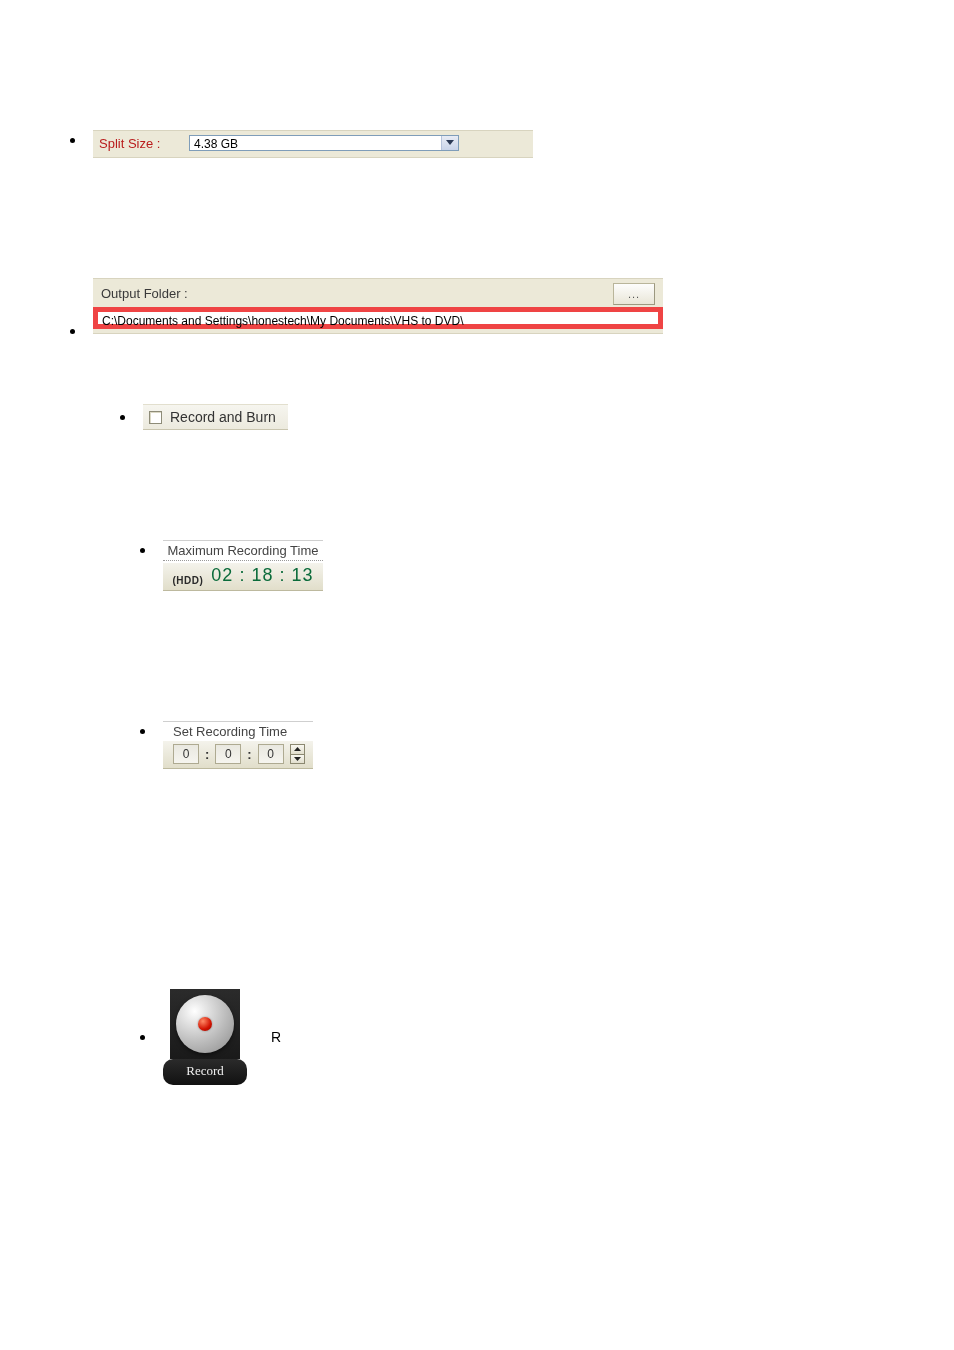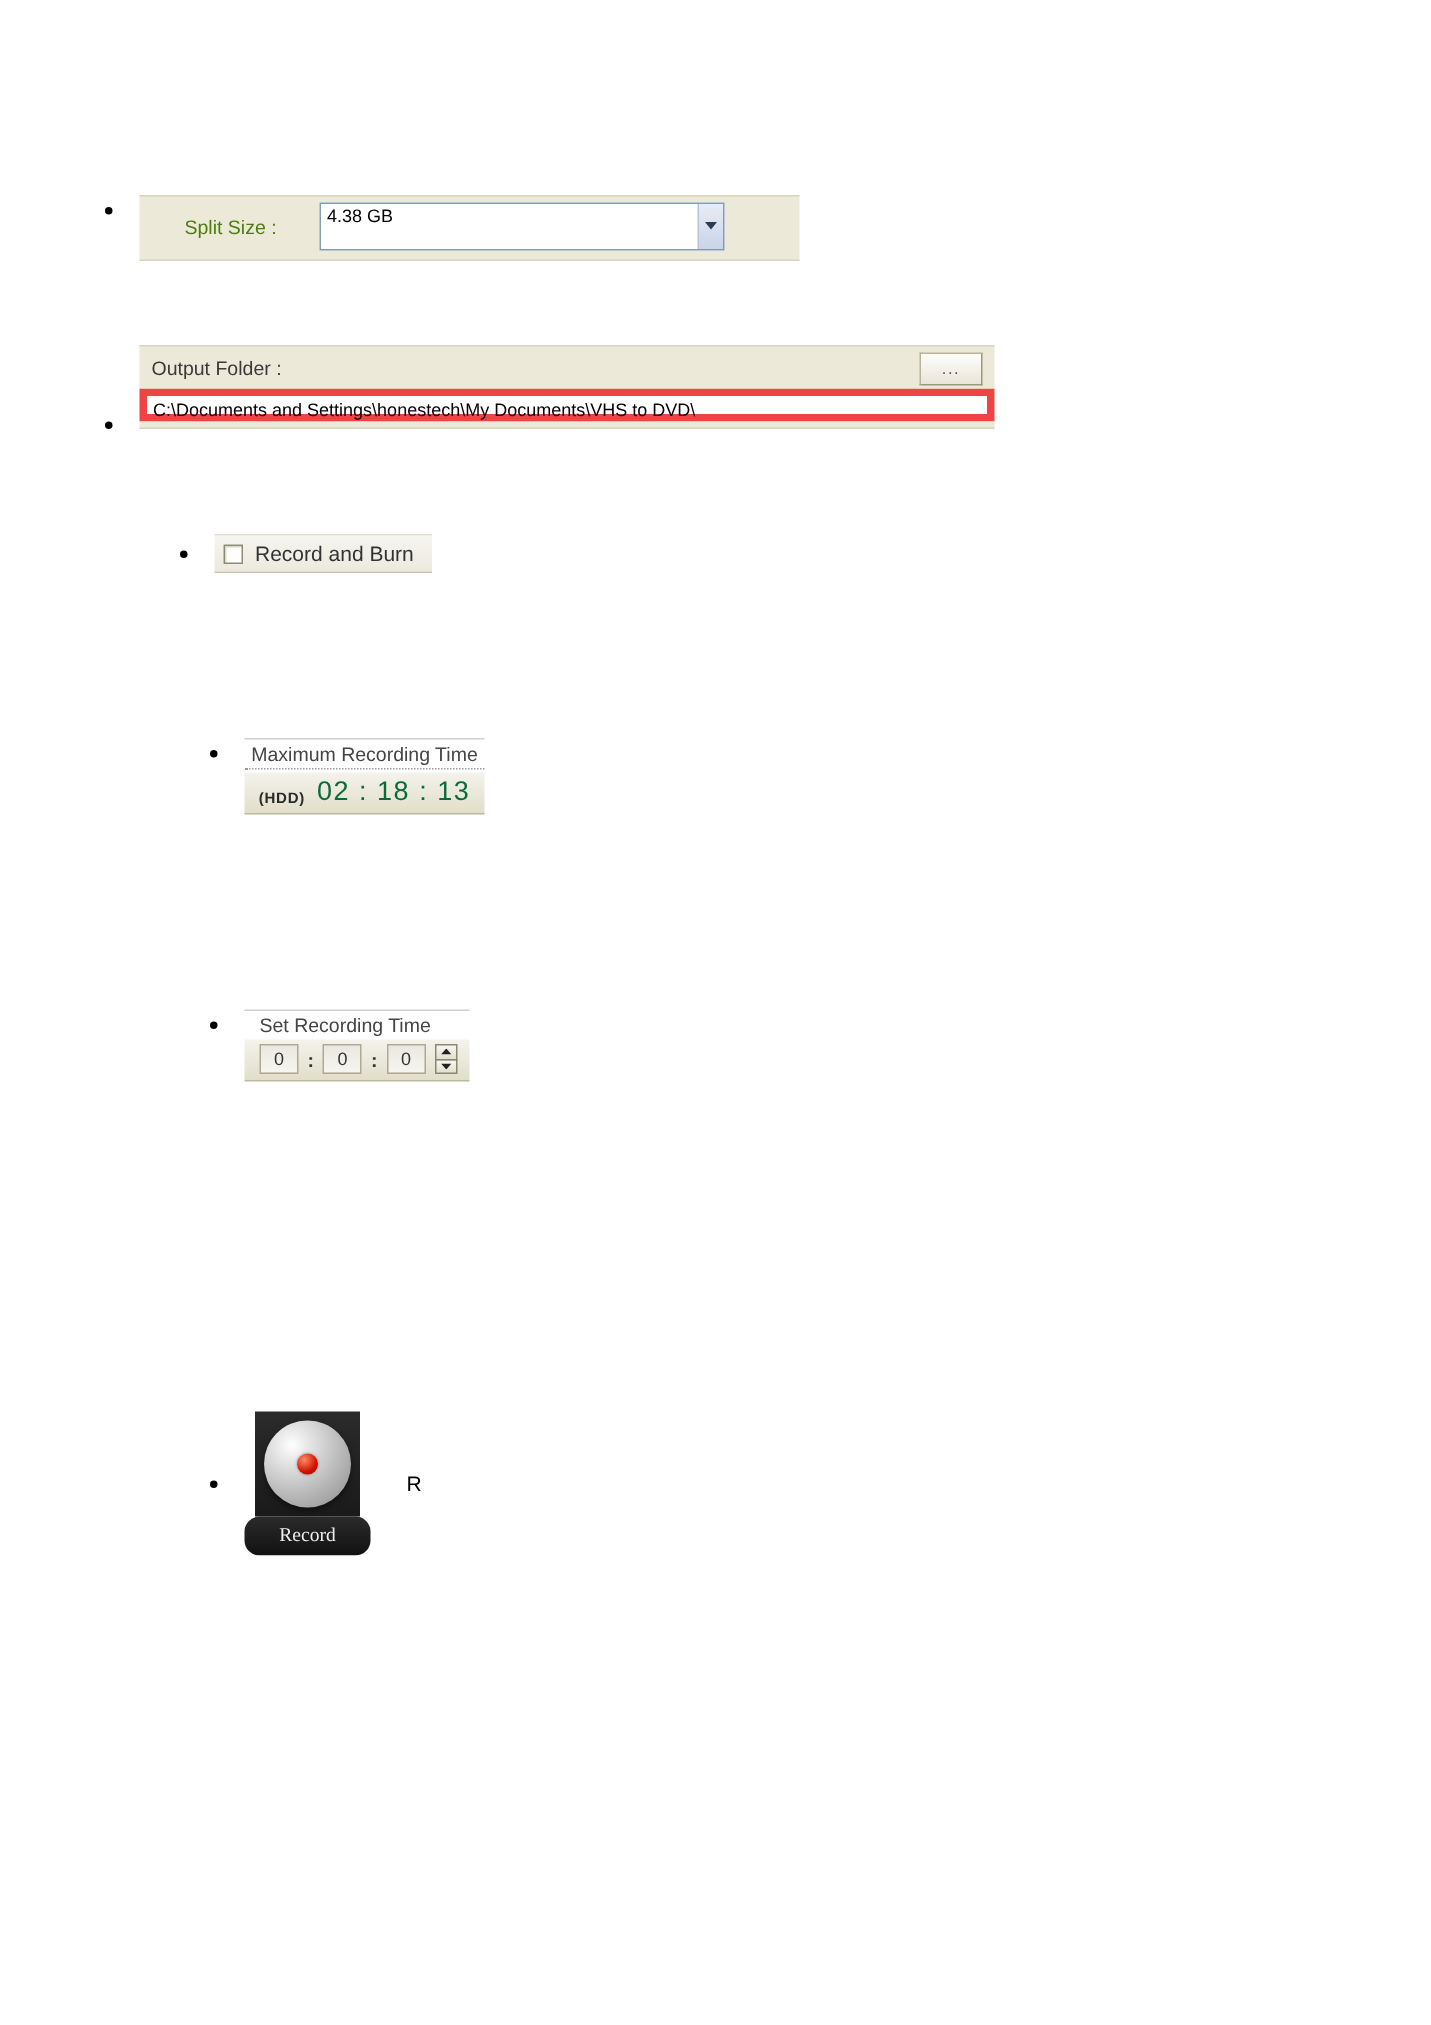--- a/index.html
+++ b/index.html
@@ -49,29 +49,28 @@
   .split-panel {
     background: #ece9d8;
     border-top: 1px solid #d8d4bf;
     border-bottom: 1px solid #d8d4bf;
     padding: 4px 6px 6px 6px;
     display: flex;
     align-items: center;
     width: 428px;
   }
   .split-label {
-    color: #4d7c0f;
+    color: #b91c1c;
     width: 90px;
-    margin-left: 24px;
   }
   .split-select {
     display: flex;
     align-items: stretch;
     width: 270px;
-    height: 32px;
+    height: 16px;
     border: 1px solid #7f9db9;
     background: #fff;
     box-sizing: border-box;
   }
   .split-select-text {
     flex: 1;
     padding: 1px 4px;
     font-size: 12px;
     color: #000;
     overflow: hidden;
@@ -82,21 +81,21 @@
     background: linear-gradient(#e8ecf5, #c9d4e9);
     border-left: 1px solid #b6c3db;
     display: flex;
     align-items: center;
     justify-content: center;
   }
   .split-select-btn svg { display:block; }
 
   
   .output-row {
-    margin-top: 56px;
+    margin-top: 120px;
     display: flex;
     align-items: flex-end;
   }
   .output-panel {
     width: 570px;
   }
   .output-top {
     background: #ece9d8;
     height: 28px;
     display: flex;

